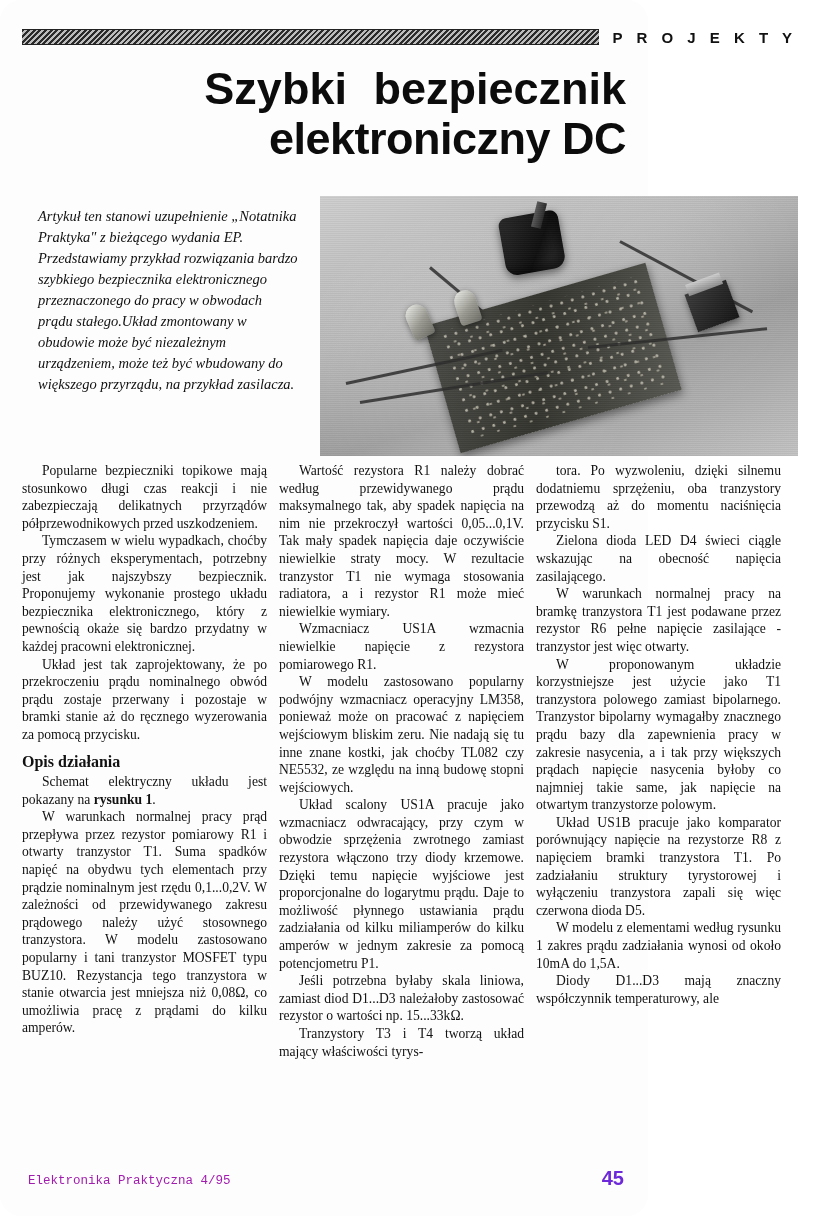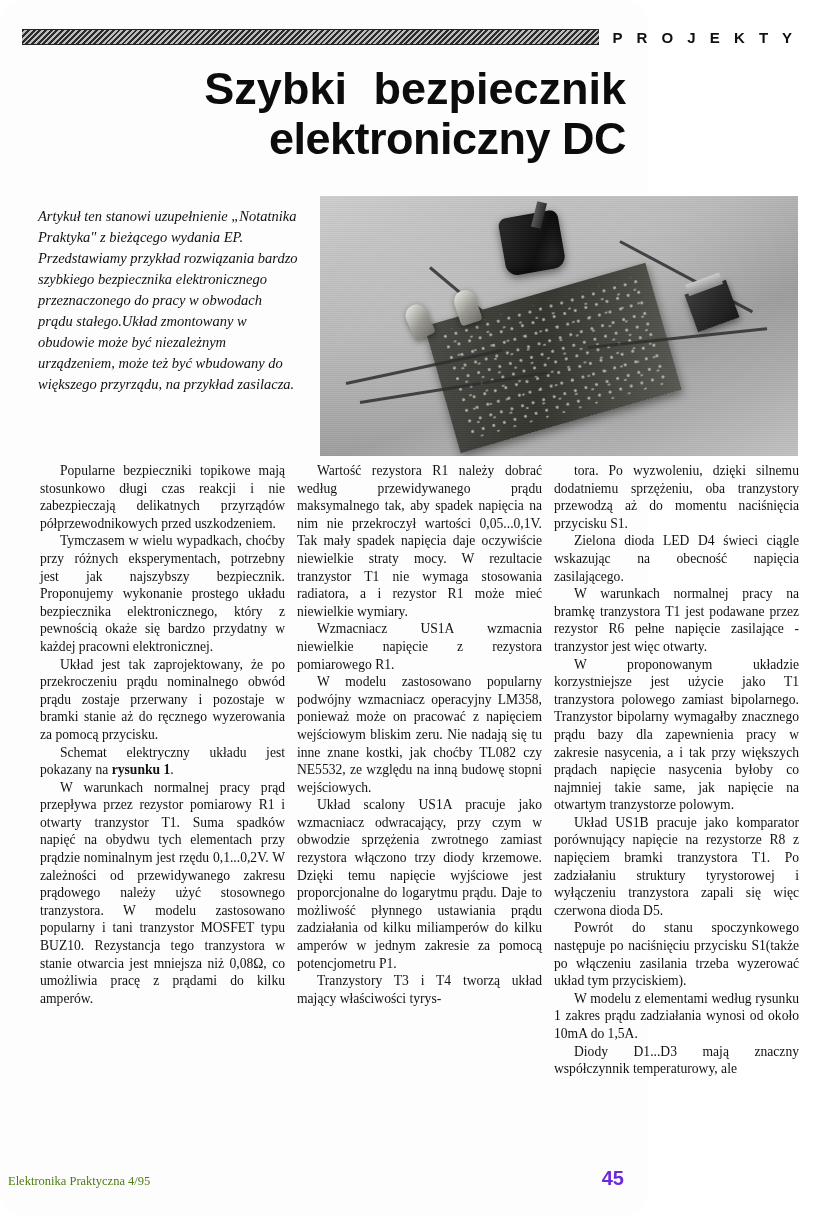--- a/index.html
+++ b/index.html
@@ -185,21 +185,21 @@
   }
   .w1 { left: 26px;  top: 186px; width: 160px; transform: rotate(-12deg); }
   .w2 { left: 40px;  top: 205px; width: 190px; transform: rotate(-9deg); }
   .w3 { left: 300px; top: 44px;  width: 150px; transform: rotate(28deg); }
   .w4 { left: 268px; top: 150px; width: 180px; transform: rotate(-6deg); }
   .w5 { left: 110px; top: 70px;  width: 120px; transform: rotate(40deg); }
 
   
   .columns {
     position: absolute;
-    left: 40px;
+    left: 22px;
     top: 462px;
     width: 776px;
     height: 700px;
     display: flex;
     gap: 12px;
   }
   .col {
     width: 245px;
     font-size: 13.6px;
     line-height: 17.6px;
@@ -215,25 +215,25 @@
     font-size: 16px;
     font-weight: bold;
     font-family: "Liberation Serif", serif;
     text-indent: 0;
   }
   .col b { font-weight: bold; }
 
   
   .footer-left {
     position: absolute;
-    left: 8px;
+    left: 28px;
     top: 1174px;
-    font-family: Liberation Serif, serif;
+    font-family: Liberation Mono, monospace;
     font-size: 12.5px;
-    color: #4d7c0f;
+    color: #a21caf;
   }
   .footer-right {
     position: absolute;
     right: 24px;
     top: 1167px;
     font-family: "Liberation Sans", sans-serif;
     font-weight: bold;
     font-size: 20px;
     color: #6d28d9;
   }
@@ -269,37 +269,38 @@
     <div class="wire w1"></div>
     <div class="wire w2"></div>
     <div class="wire w4"></div>
   </div>
 
   <div class="columns">
     <div class="col">
         <p>Popularne bezpieczniki topikowe mają stosunkowo długi czas reakcji i nie zabezpieczają delikatnych przyrządów półprzewodnikowych przed uszkodzeniem.</p>
         <p>Tymczasem w wielu wypadkach, choćby przy różnych eksperymentach, potrzebny jest jak najszybszy bezpiecznik. Proponujemy wykonanie prostego układu bezpiecznika elektronicznego, który z pewnością okaże się bardzo przydatny w każdej pracowni elektronicznej.</p>
         <p>Układ jest tak zaprojektowany, że po przekroczeniu prądu nominalnego obwód prądu zostaje przerwany i pozostaje w bramki stanie aż do ręcznego wyzerowania za pomocą przycisku.</p>
+        <h2>Opis działania</h2>
         <p>Schemat elektryczny układu jest pokazany na <b>rysunku 1</b>.</p>
         <p>W warunkach normalnej pracy prąd przepływa przez rezystor pomiarowy R1 i otwarty tranzystor T1. Suma spadków napięć na obydwu tych elementach przy prądzie nominalnym jest rzędu 0,1...0,2V. W zależności od przewidywanego zakresu prądowego należy użyć stosownego tranzystora. W modelu zastosowano popularny i tani tranzystor MOSFET typu BUZ10. Rezystancja tego tranzystora w stanie otwarcia jest mniejsza niż 0,08Ω, co umożliwia pracę z prądami do kilku amperów.</p>
       </div>
     <div class="col">
         <p>Wartość rezystora R1 należy dobrać według przewidywanego prądu maksymalnego tak, aby spadek napięcia na nim nie przekroczył wartości 0,05...0,1V. Tak mały spadek napięcia daje oczywiście niewielkie straty mocy. W rezultacie tranzystor T1 nie wymaga stosowania radiatora, a i rezystor R1 może mieć niewielkie wymiary.</p>
         <p>Wzmacniacz US1A wzmacnia niewielkie napięcie z rezystora pomiarowego R1.</p>
         <p>W modelu zastosowano popularny podwójny wzmacniacz operacyjny LM358, ponieważ może on pracować z napięciem wejściowym bliskim zeru. Nie nadają się tu inne znane kostki, jak choćby TL082 czy NE5532, ze względu na inną budowę stopni wejściowych.</p>
         <p>Układ scalony US1A pracuje jako wzmacniacz odwracający, przy czym w obwodzie sprzężenia zwrotnego zamiast rezystora włączono trzy diody krzemowe. Dzięki temu napięcie wyjściowe jest proporcjonalne do logarytmu prądu. Daje to możliwość płynnego ustawiania prądu zadziałania od kilku miliamperów do kilku amperów w jednym zakresie za pomocą potencjometru P1.</p>
+        <p>Jeśli potrzebna byłaby skala liniowa, zamiast diod D1...D3 należałoby zastosować rezystor o wartości np. 15...33kΩ.</p>
         <p>Tranzystory T3 i T4 tworzą układ mający właściwości tyrys-</p>
       </div>
     <div class="col">
         <p>tora. Po wyzwoleniu, dzięki silnemu dodatniemu sprzężeniu, oba tranzystory przewodzą aż do momentu naciśnięcia przycisku S1.</p>
         <p>Zielona dioda LED D4 świeci ciągle wskazując na obecność napięcia zasilającego.</p>
         <p>W warunkach normalnej pracy na bramkę tranzystora T1 jest podawane przez rezystor R6 pełne napięcie zasilające - tranzystor jest więc otwarty.</p>
         <p>W proponowanym układzie korzystniejsze jest użycie jako T1 tranzystora polowego zamiast bipolarnego. Tranzystor bipolarny wymagałby znacznego prądu bazy dla zapewnienia pracy w zakresie nasycenia, a i tak przy większych prądach napięcie nasycenia byłoby co najmniej takie same, jak napięcie na otwartym tranzystorze polowym.</p>
         <p>Układ US1B pracuje jako komparator porównujący napięcie na rezystorze R8 z napięciem bramki tranzystora T1. Po zadziałaniu struktury tyrystorowej i wyłączeniu tranzystora zapali się więc czerwona dioda D5.</p>
-        <p>Powrót do stanu spoczynkowego następuje po naciśnięciu przycisku S1(także po włączeniu zasilania trzeba wyzerować układ tym przyciskiem).</p>
         <p>W modelu z elementami według rysunku 1 zakres prądu zadziałania wynosi od około 10mA do 1,5A.</p>
         <p>Diody D1...D3 mają znaczny współczynnik temperaturowy, ale</p>
       </div>
   </div>
 
   <div class="footer-left">Elektronika Praktyczna 4/95</div>
   <div class="footer-right">45</div>
 
 </div>
 

